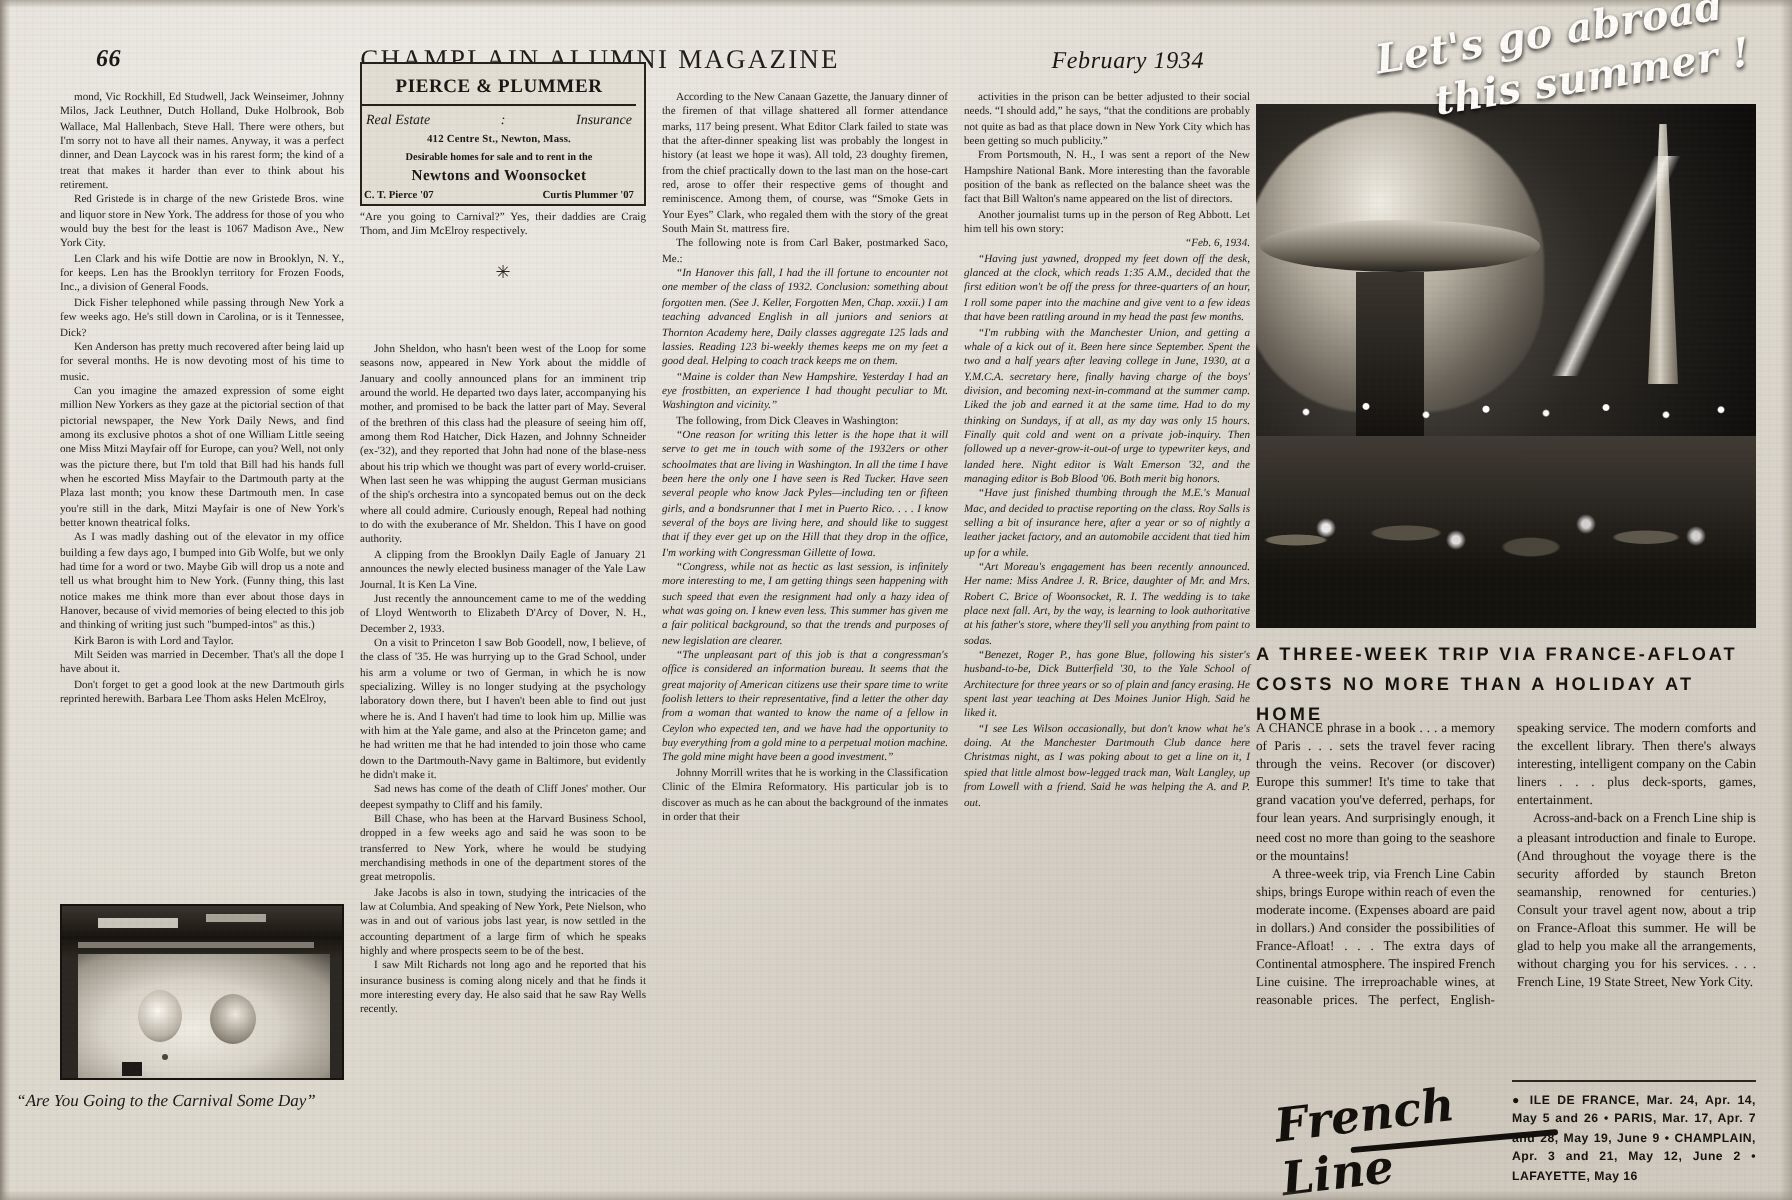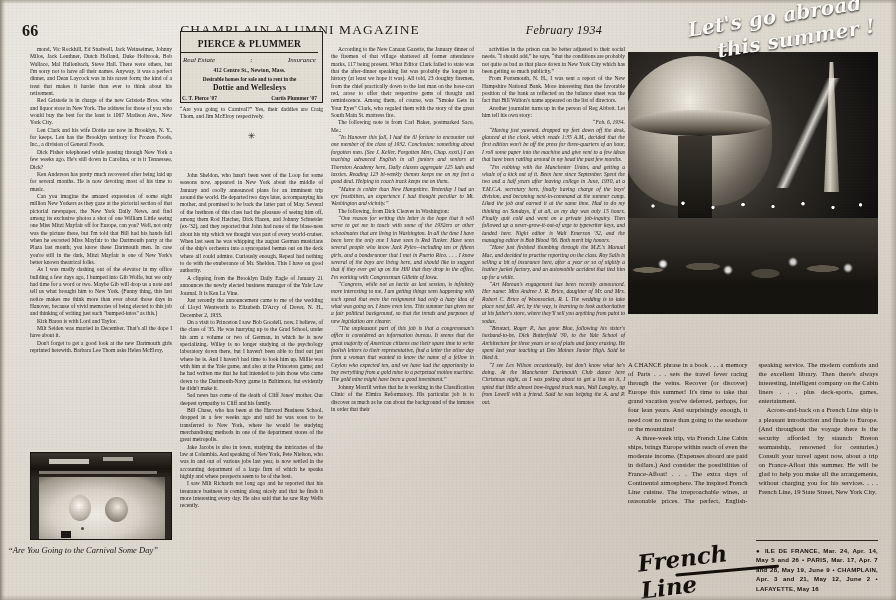--- a/index.html
+++ b/index.html
@@ -23,21 +23,21 @@
     position:absolute;inset:0;pointer-events:none;opacity:.30;
     background-image:
       repeating-linear-gradient(0deg, rgba(90,82,70,.10) 0 1px, rgba(255,255,255,0) 1px 3px),
       repeating-linear-gradient(90deg, rgba(90,82,70,.07) 0 1px, rgba(255,255,255,0) 1px 4px);
   }
   #leftedge{position:absolute;left:0;top:0;width:5px;height:600px;background:linear-gradient(90deg,#6e675b,#bdb7ab 60%,rgba(222,217,207,0));opacity:.75;}
   #topedge{position:absolute;left:0;top:0;width:896px;height:4px;background:linear-gradient(180deg,#8c8679,rgba(222,217,207,0));opacity:.6;}
 
   
   .masthead{position:absolute;left:0;top:22px;width:600px;height:20px;}
-  .folio{position:absolute;left:22px;top:0;font-weight:bold;font-size:16px;letter-spacing:.2px;}
+  .folio{position:absolute;left:48px;top:0;font-weight:bold;font-size:12px;letter-spacing:.2px;font-style:italic;}
   .mast-title{position:absolute;left:0;top:0;width:600px;text-align:center;
     font-size:13.5px;letter-spacing:1.1px;color:#211d18;}
   .mast-date{position:absolute;left:492px;top:1px;width:110px;text-align:right;
     font-style:italic;font-size:12px;letter-spacing:.3px;}
 
   
   .col{
     position:absolute;top:46px;
     font-size:5.55px;line-height:7.35px;
     text-align:justify;
@@ -227,21 +227,21 @@
   <div class="adbox">
     <div class="ab-name">PIERCE &amp; PLUMMER</div>
     <div class="ab-rule"></div>
     <div class="ab-srv">
       <span>Real Estate</span>
       <span>:</span>
       <span>Insurance</span>
     </div>
     <div class="ab-addr">412 Centre St., Newton, Mass.</div>
     <div class="ab-desc">Desirable homes for sale and to rent in the</div>
-    <div class="ab-big">Dottie and Wellesleys</div>
+    <div class="ab-big">Newtons and Woonsocket</div>
     <div class="ab-part">
       <span>C. T. Pierce '07</span>
       <span>Curtis Plummer '07</span>
     </div>
   </div>
 
   <div class="afterad">“Are you going to Carnival?” Yes, their daddies are Craig Thom, and Jim McElroy respectively.</div>
   <div class="dingbat">✳</div>
 
 
@@ -295,20 +295,22 @@
       <div class="fl-statues"></div>
       <div class="fl-glow"></div>
     </div>
 
     <div class="fl-script">
       <span>Let's go abroad</span>
       <span class="l2">this summer !</span>
     </div>
 
     <div class="fl-head">
+      <div>A THREE-WEEK TRIP VIA FRANCE-AFLOAT</div>
+      <div class="h2">COSTS NO MORE THAN A HOLIDAY AT HOME</div>
     </div>
 
     <div class="fl-body">
       <p class="first">A CHANCE phrase in a book . . . a memory of Paris . . . sets the travel fever racing through the veins. Recover (or discover) Europe this summer! It's time to take that grand vacation you've deferred, perhaps, for four lean years. And surprisingly enough, it need cost no more than going to the seashore or the mountains!</p>
       <p>A three-week trip, via French Line Cabin ships, brings Europe within reach of even the moderate income. (Expenses aboard are paid in dollars.) And consider the possibilities of France-Afloat! . . . The extra days of Continental atmosphere. The inspired French Line cuisine. The irreproachable wines, at reasonable prices. The perfect, English-speaking service. The modern comforts and the excellent library. Then there's always interesting, intelligent company on the Cabin liners . . . plus deck-sports, games, entertainment.</p>
       <p>Across-and-back on a French Line ship is a pleasant introduction and finale to Europe. (And throughout the voyage there is the security afforded by staunch Breton seamanship, renowned for centuries.) Consult your travel agent now, about a trip on France-Afloat this summer. He will be glad to help you make all the arrangements, without charging you for his services. . . . French Line, 19 State Street, New York City.</p>
     </div>
 
     <div class="fl-sched-rule"></div>
     <div class="fl-sched">● ILE DE FRANCE, Mar. 24, Apr. 14, May 5 and 26 • PARIS, Mar. 17, Apr. 7 and 28, May 19, June 9 • CHAMPLAIN, Apr. 3 and 21, May 12, June 2 • LAFAYETTE, May 16</div>

